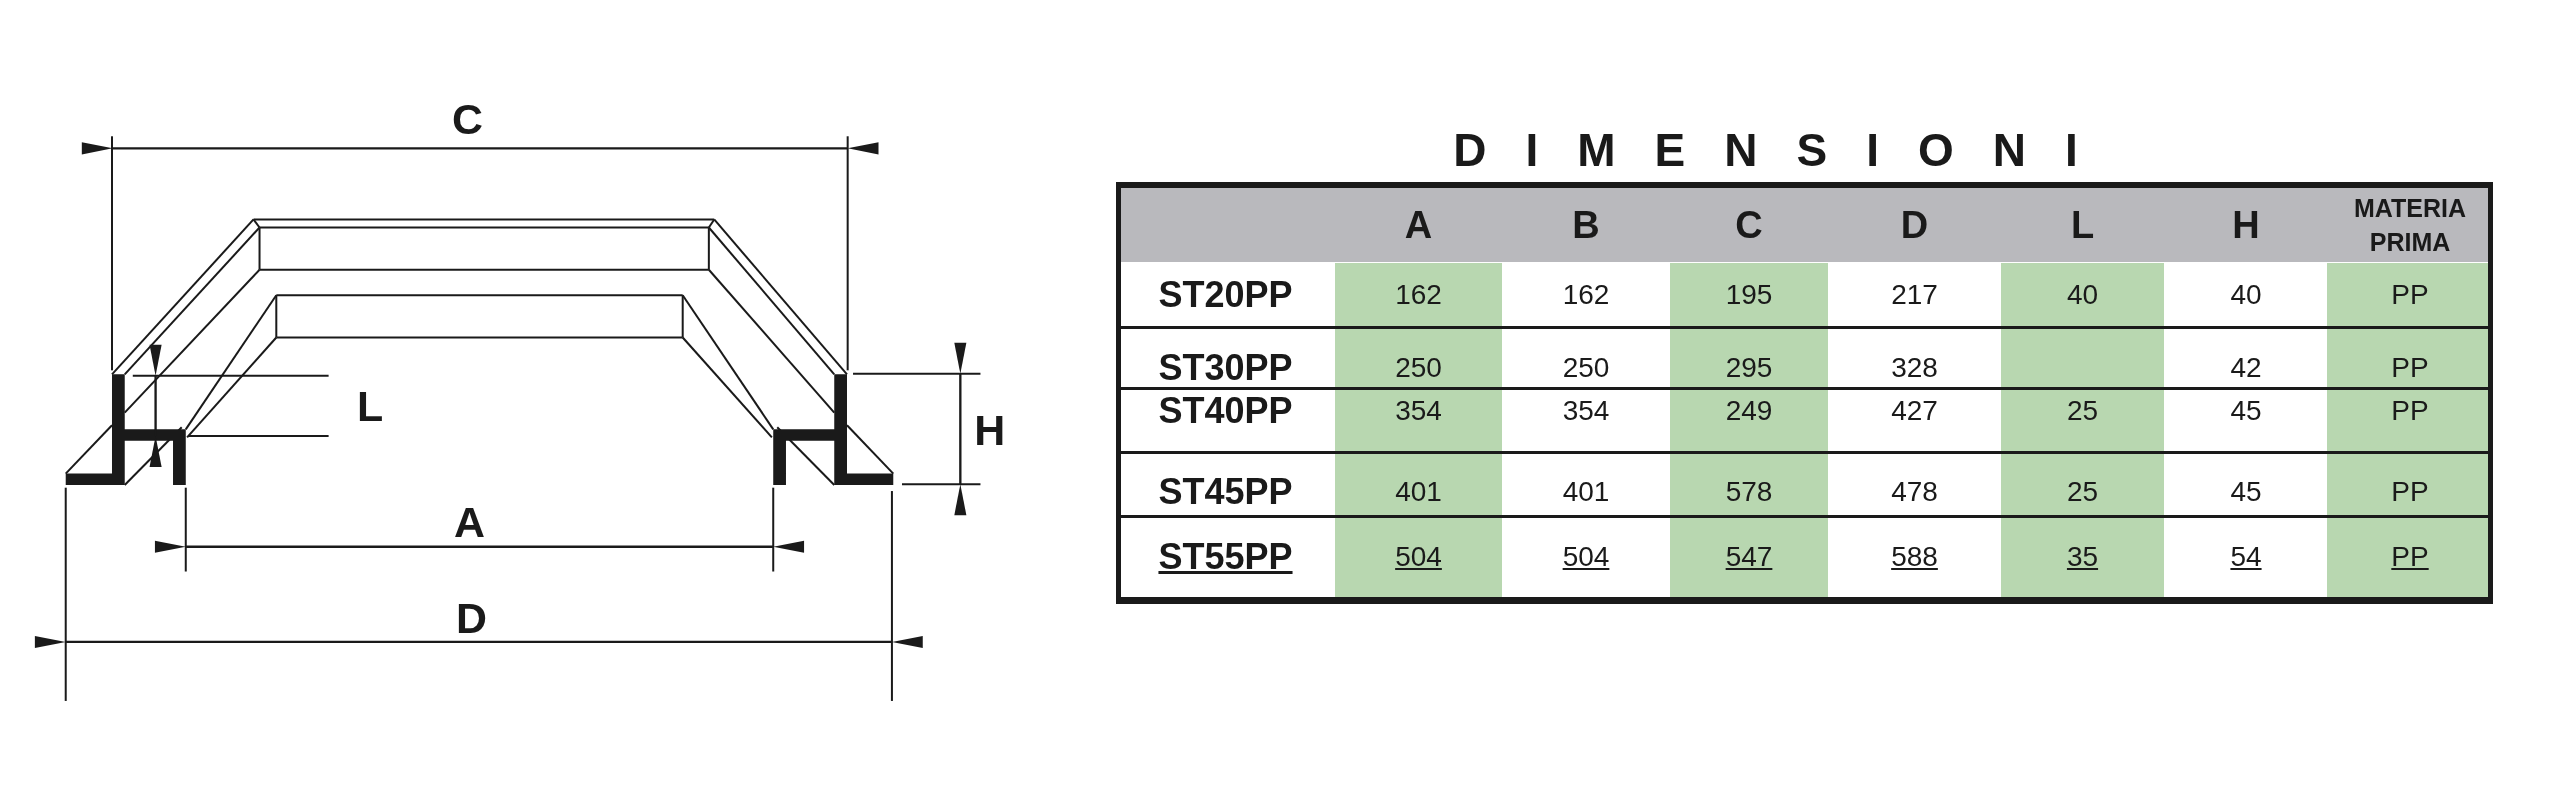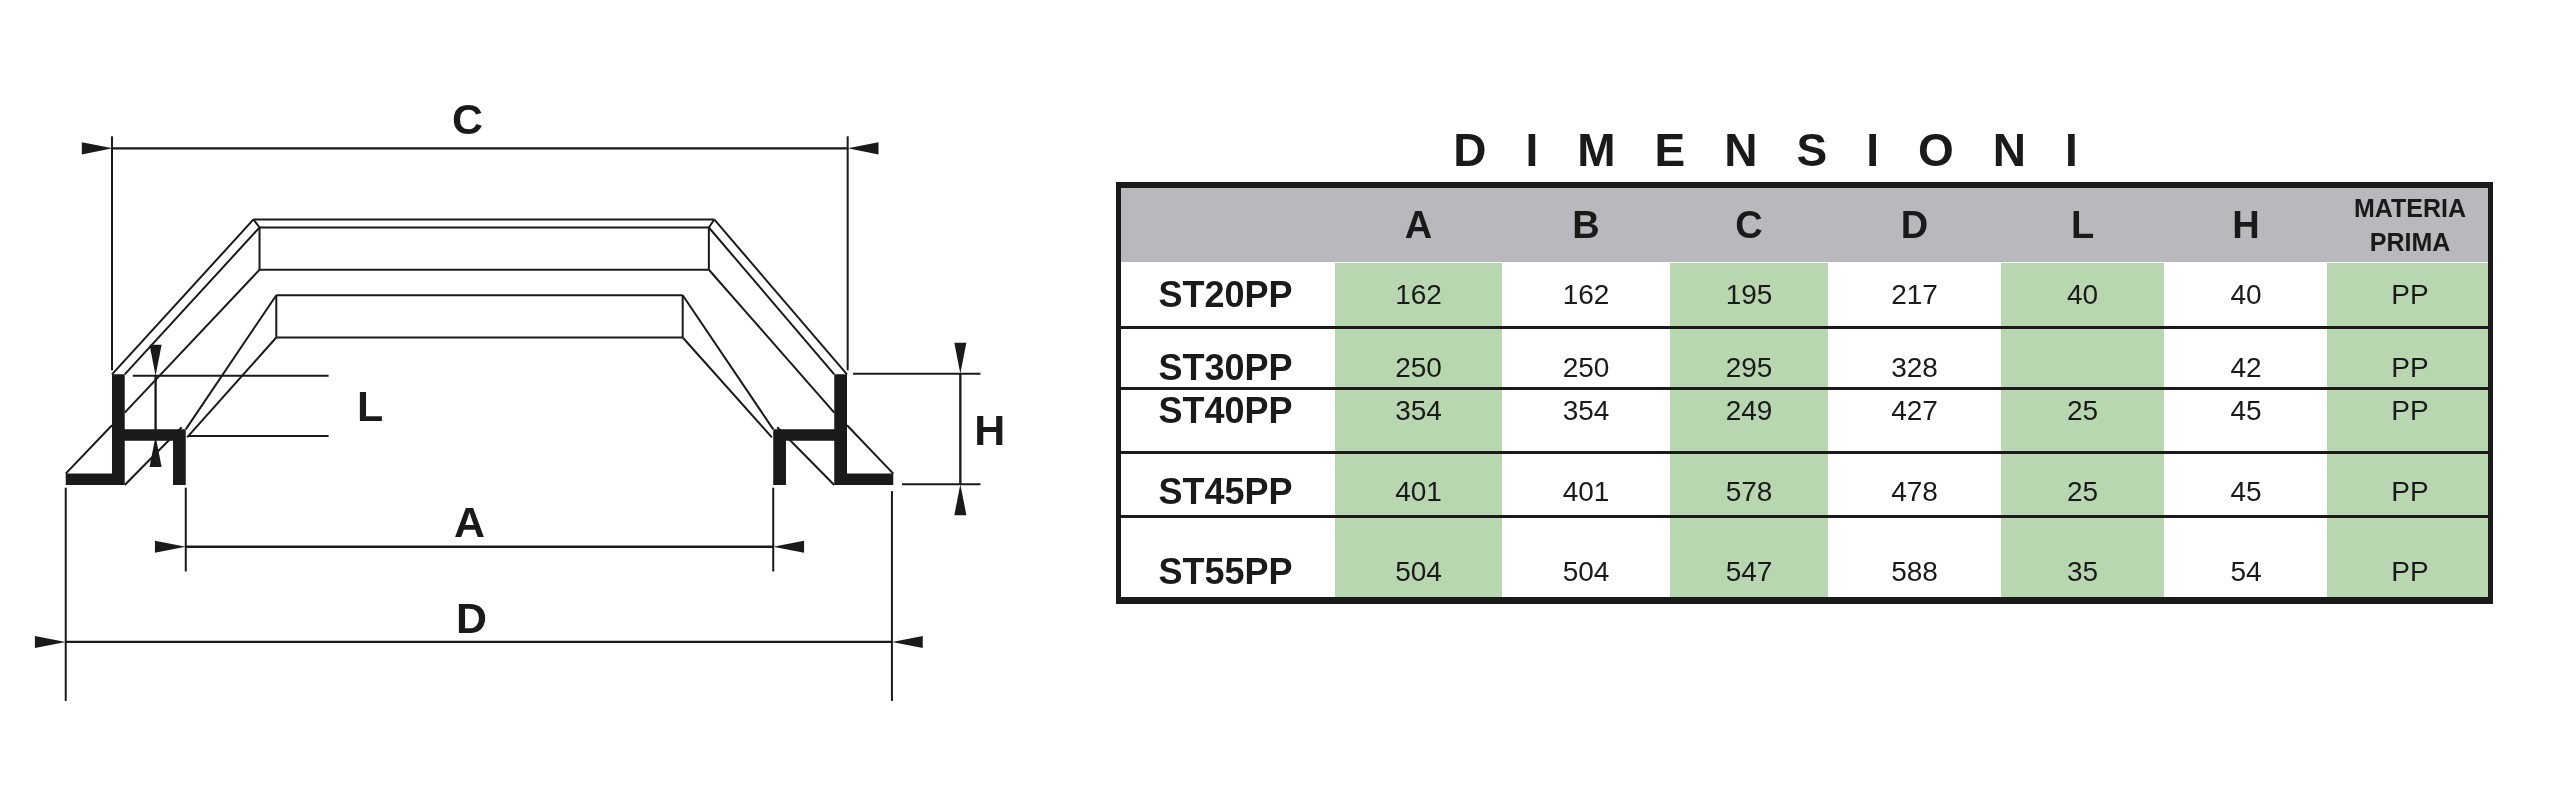--- a/index.html
+++ b/index.html
@@ -17,21 +17,21 @@
   .band{position:absolute;top:81px;height:334px;z-index:1;}
   .sep{position:absolute;left:0;width:1377px;height:3.4px;z-index:2;background:#1a1a1a;}
   .cell{position:absolute;z-index:3;display:flex;align-items:center;justify-content:center;
         text-align:center;white-space:nowrap;}
   
   .c0{left:0;width:219px;}  .c1{left:219px;width:167px;} .c2{left:386px;width:168px;}
   .c3{left:554px;width:158px;} .c4{left:712px;width:173px;} .c5{left:885px;width:163px;}
   .c6{left:1049px;width:162px;} .c7{left:1211px;width:166px;}
   
   .rh{top:6px;height:74px;} .r0{top:81px;height:64px;} .r1{top:156px;height:60px;}
-  .r2{top:197px;height:64px;} .r3{top:278px;height:64px;} .r4{top:338px;height:104px;}
+  .r2{top:197px;height:64px;} .r3{top:278px;height:64px;} .r4{top:323px;height:104px;text-decoration:underline;}
   .hletter{font-weight:bold;font-size:38px;}
   .mp{font-weight:bold;font-size:25px;line-height:34px;flex-direction:column;}
   .code{font-weight:bold;font-size:36px;}
   .num{font-weight:normal;font-size:28px;}
   #table-title{position:absolute;left:1116px;top:123px;width:1377px;padding-right:39px;
     box-sizing:border-box;text-align:center;font-weight:bold;font-size:46px;
     letter-spacing:39px;white-space:nowrap;}
 </style>
 </head>
 <body>

